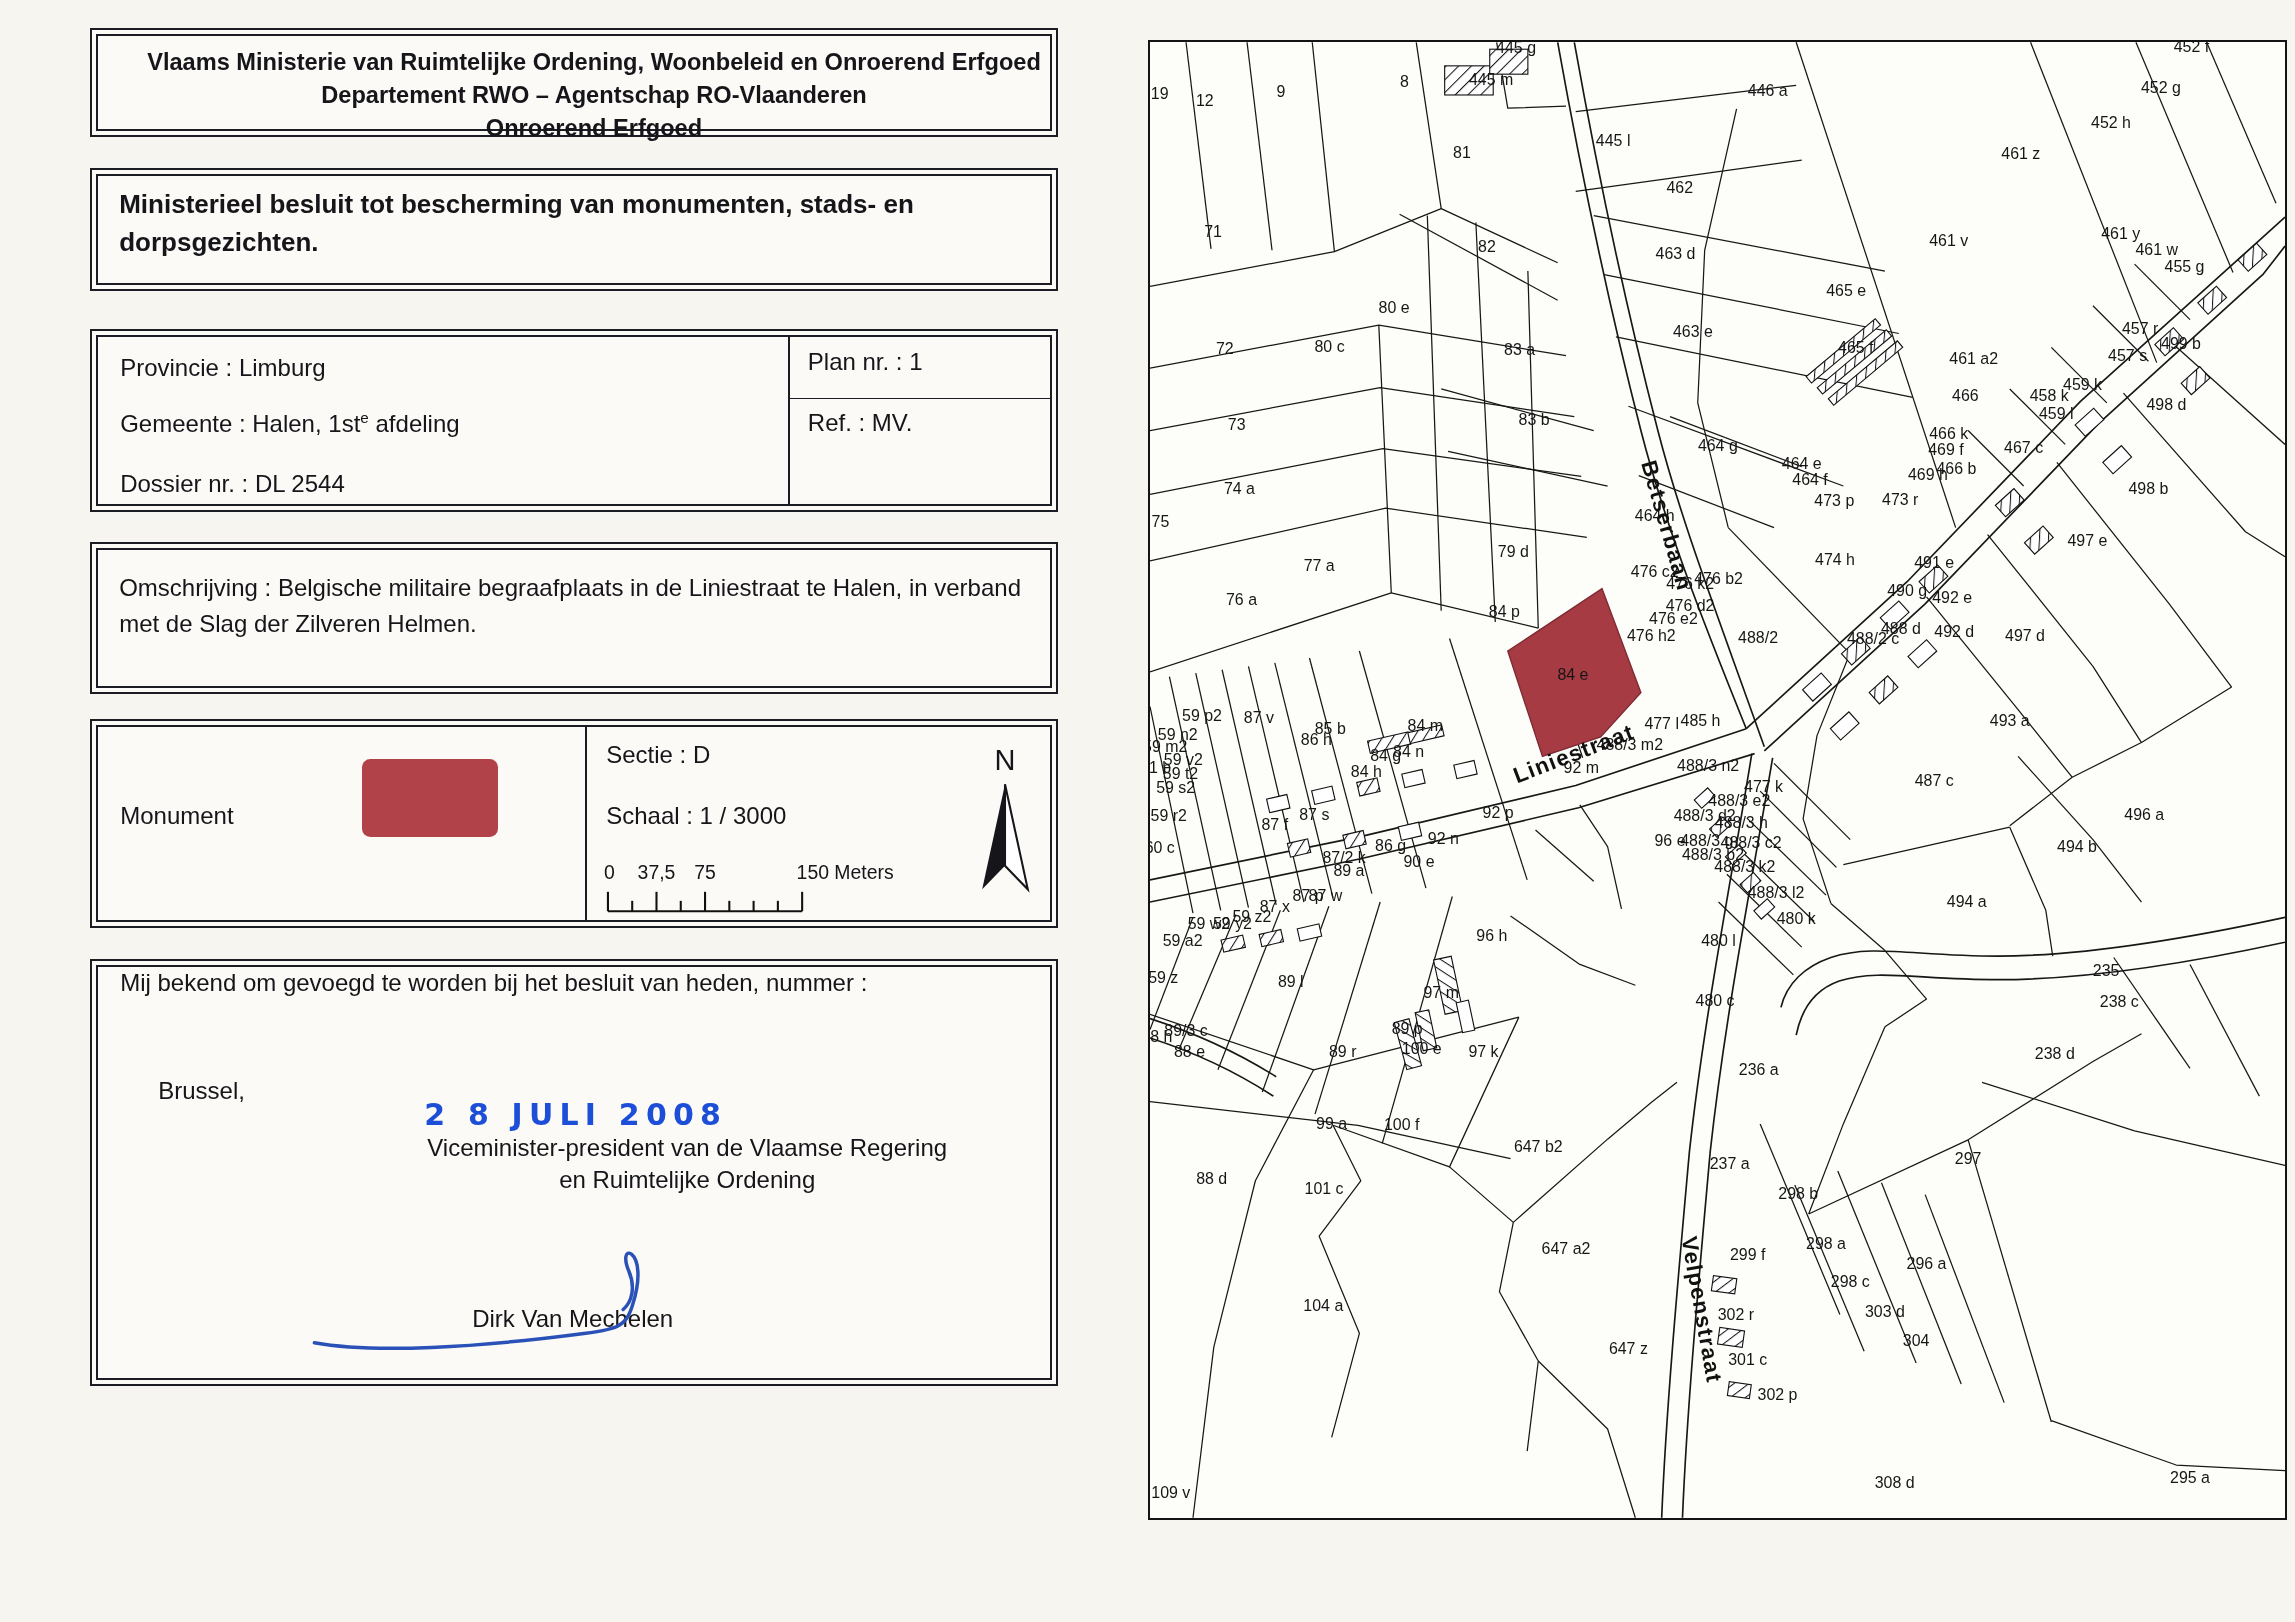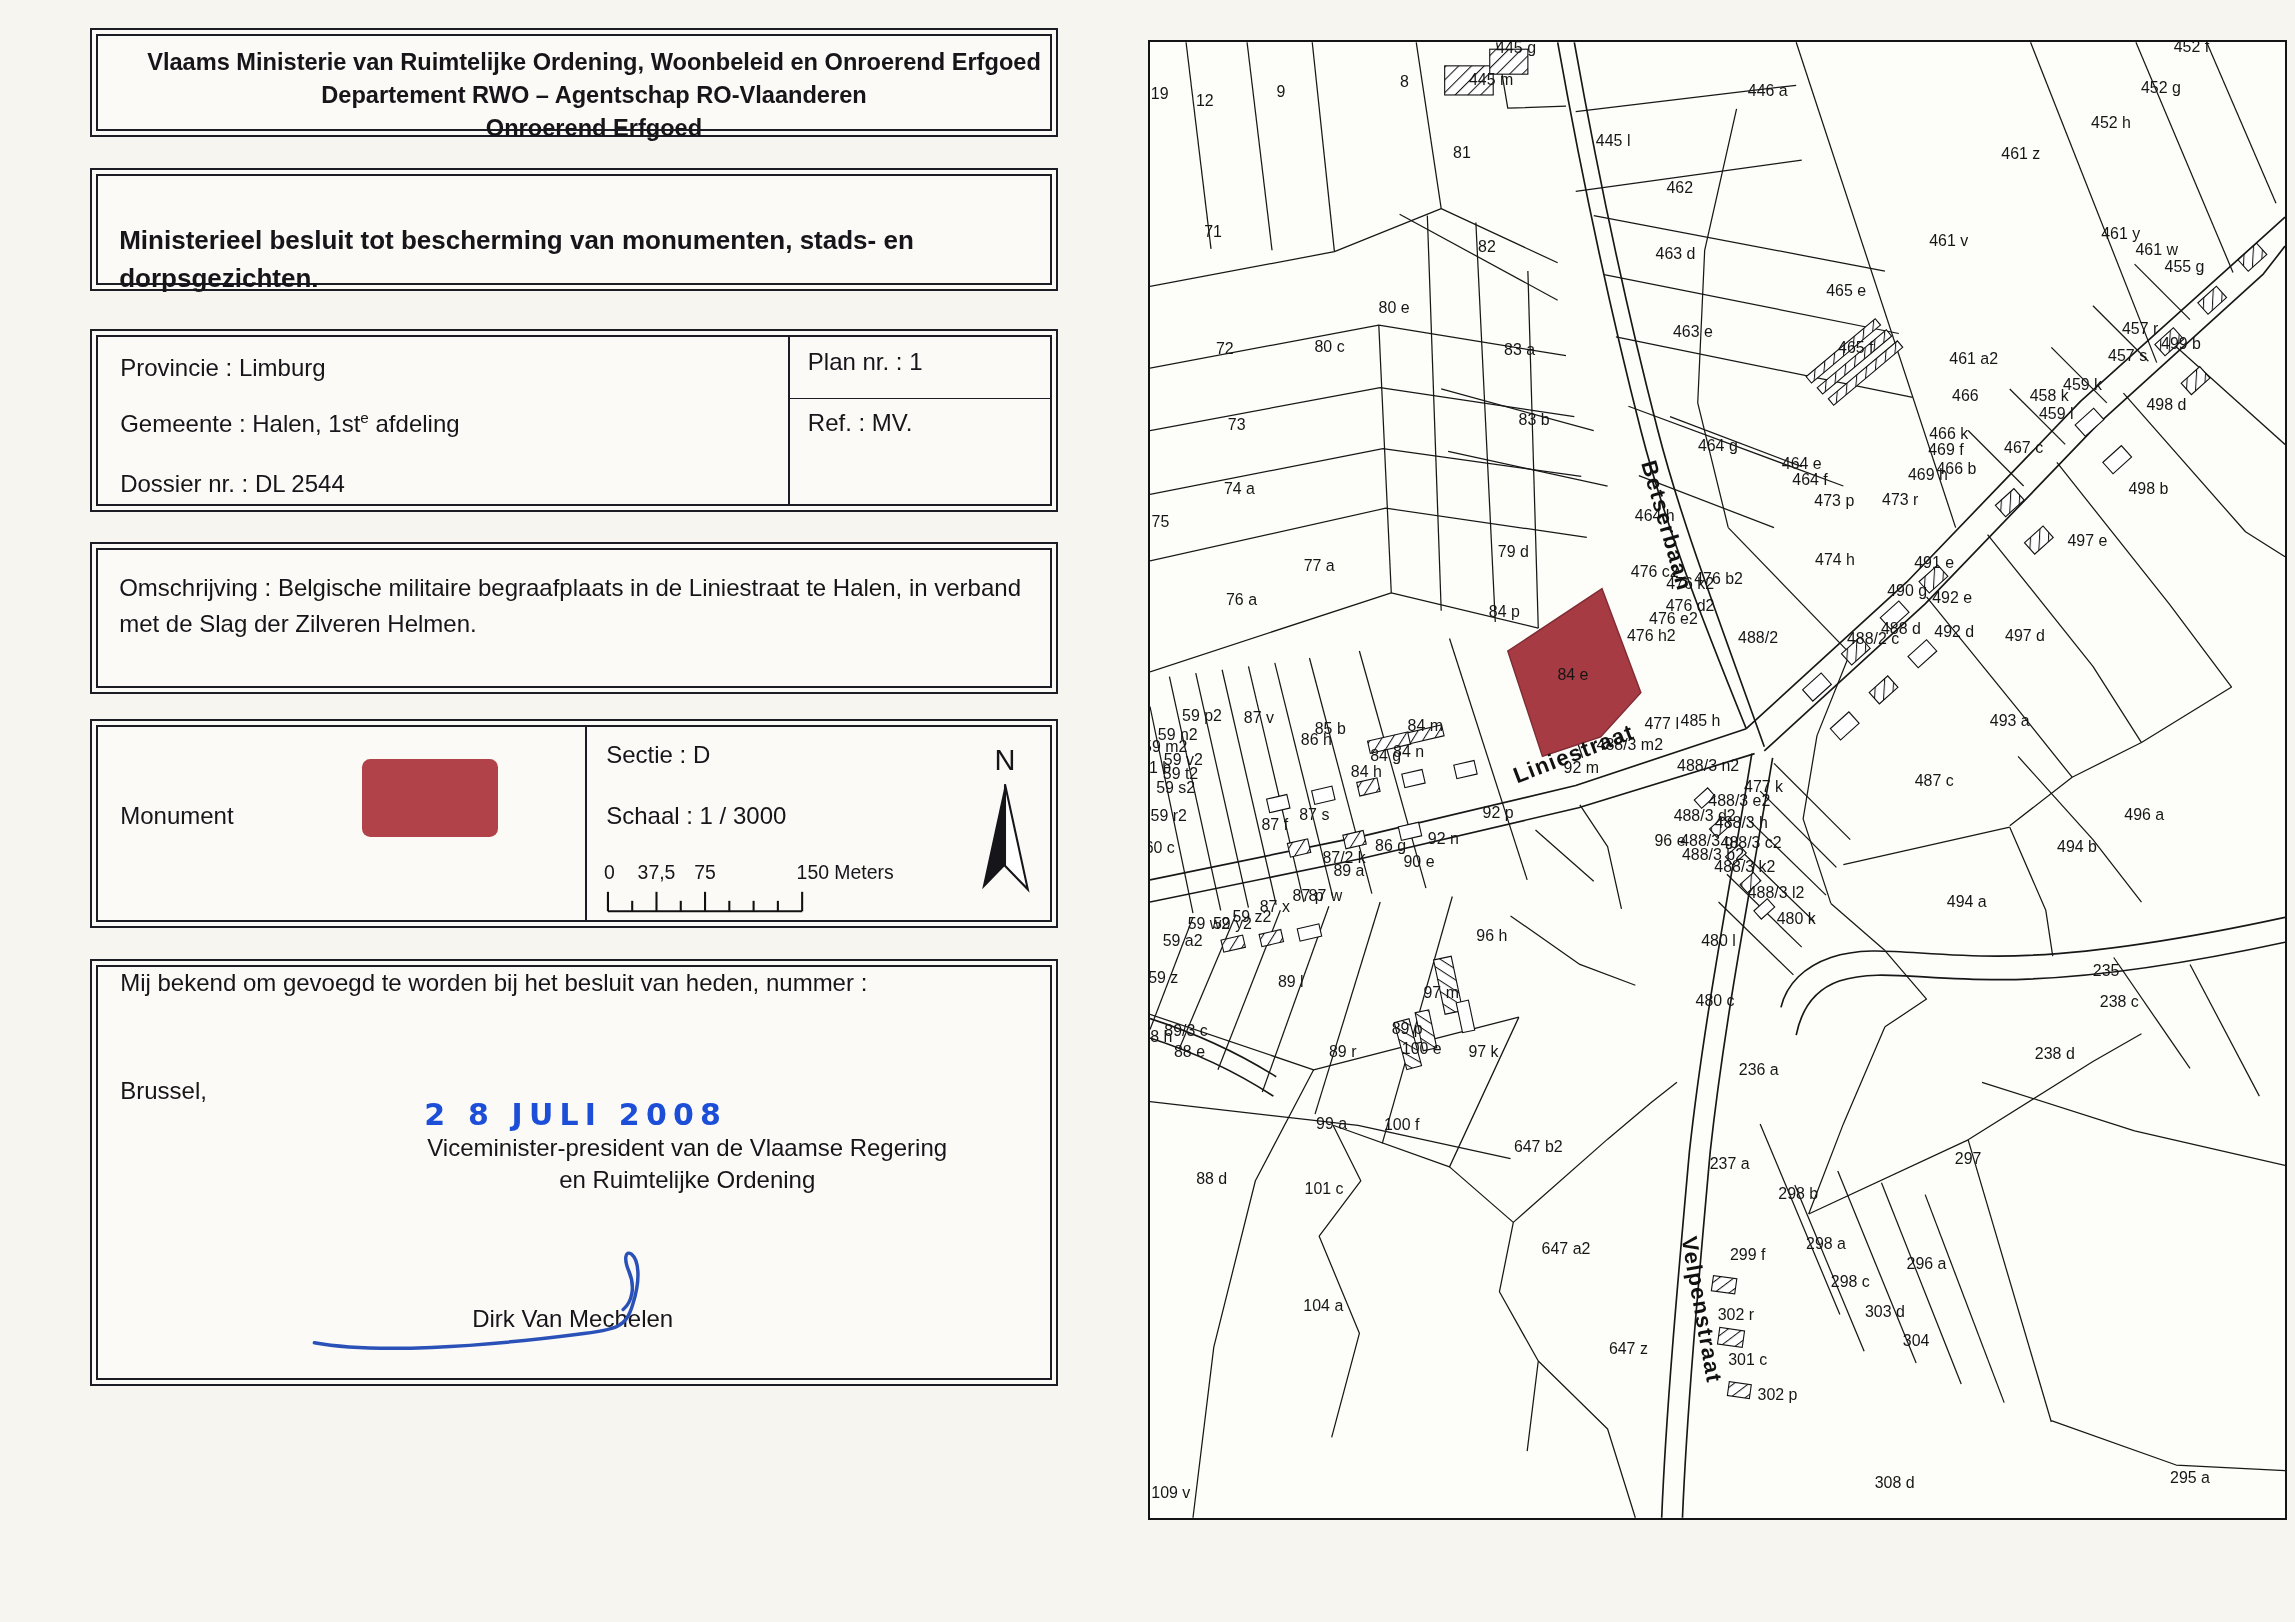--- a/index.html
+++ b/index.html
@@ -36,21 +36,21 @@
     <div class="hdr">
       <div>Vlaams Ministerie van Ruimtelijke Ordening, Woonbeleid en Onroerend Erfgoed</div>
       <div>Departement RWO – Agentschap RO-Vlaanderen</div>
       <div>Onroerend Erfgoed</div>
     </div>
   </div>
 </div>
 
 <div class="dbox" style="left:90px;top:168px;width:964px;height:119px;">
   <div class="inner">
-    <div class="big" style="padding:10px 21px;margin-top:36px;">Ministerieel besluit tot bescherming van monumenten, stads- en dorpsgezichten.</div>
+    <div class="big" style="padding:10px 21px;">Ministerieel besluit tot bescherming van monumenten, stads- en dorpsgezichten.</div>
   </div>
 </div>
 
 <div class="dbox" style="left:90px;top:329px;width:964px;height:179px;">
   <div class="inner t34">
     <div class="row" style="top:17px;"><span>Provincie : Limburg</span></div>
     <div class="row" style="top:72px;"><span>Gemeente : Halen, 1st</span><sup>e</sup><span> afdeling</span></div>
     <div class="row" style="top:133px;">Dossier nr. : DL 2544</div>
     <div class="rpane" style="width:260px;">
       <div class="row" style="left:18px;top:11px;">Plan nr. : 1</div>
@@ -98,21 +98,21 @@
         <polygon points="55,64 55,182 22,216" fill="#15151a"></polygon>
         <polygon points="55,64 88,216 55,182" fill="#ffffff" stroke="#15151a" stroke-width="3"></polygon>
       </svg>
     </div>
   </div>
 </div>
 
 <div class="dbox" style="left:90px;top:959px;width:964px;height:423px;">
   <div class="inner t34">
     <div class="row" style="top:2px;">Mij bekend om gevoegd te worden bij het besluit van heden, nummer :</div>
-    <div class="row" style="top:110px;">Brussel,</div>
+    <div class="row" style="top:110px;margin-left:38px;">Brussel,</div>
     <div class="stamp" style="left:326px;top:130px;">2 8 JULI 2008</div>
     <div style="position:absolute;left:277px;top:165px;width:624px;text-align:center;line-height:1.34;">
       <div>Viceminister-president van de Vlaamse Regering</div>
       <div>en Ruimtelijke Ordening</div>
     </div>
     <div class="row" style="left:374px;top:338px;">Dirk Van Mechelen</div>
     <svg style="position:absolute;left:173px;top:229px;pointer-events:none;" width="624" height="180" viewBox="0 0 900 260">
       <path d="M62,212 C150,228 300,218 440,200 C500,193 512,190 522,156 C534,118 530,92 520,84 C511,78 509,91 516,108 C526,131 521,153 508,164" fill="none" stroke="#2a51b8" stroke-width="5" stroke-linecap="round"></path>
     </svg>
   </div>

